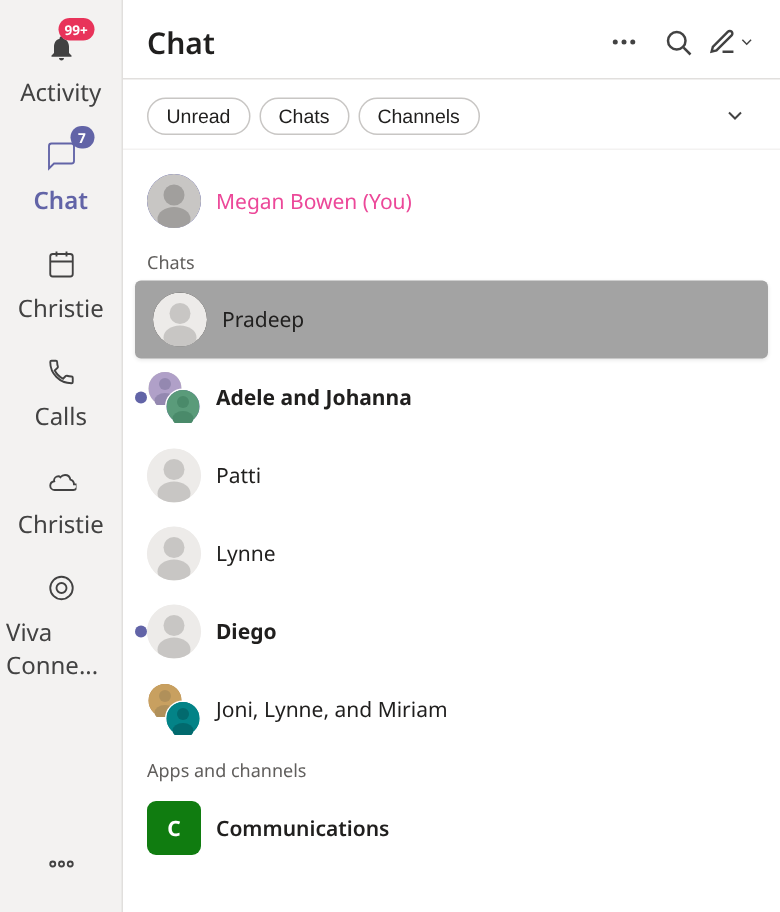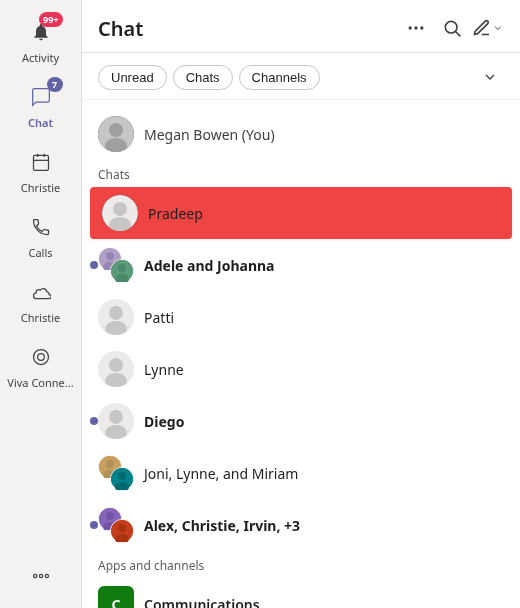--- a/index.html
+++ b/index.html
@@ -36,21 +36,21 @@
     .sidebar-item.active { color: #6264a7; }
     .sidebar-item .icon-wrap {
       width: 32px;
       height: 32px;
       display: flex;
       align-items: center;
       justify-content: center;
       position: relative;
     }
     .sidebar-item .label {
-      font-size: 11px;
+      font-size: 16px;
       margin-top: 2px;
     }
     .badge {
       position: absolute;
       top: -4px;
       right: -6px;
       background: #e8335a;
       color: #fff;
       border-radius: 10px;
       font-size: 9px;
@@ -162,41 +162,41 @@
       align-items: center;
       justify-content: center;
       color: #fff;
       font-size: 14px;
       font-weight: 600;
       overflow: hidden;
       flex-shrink: 0;
     }
     .megan-name {
       font-size: 14px;
-      color: #404040;
+      color: #ec4899;
     }
 
     
     .section-header {
       padding: 6px 16px 4px 16px;
       font-size: 12px;
       color: #605e5c;
       font-weight: 400;
     }
 
     
     .chat-item {
       display: flex;
       align-items: center;
       padding: 8px 16px;
       cursor: pointer;
       position: relative;
       gap: 10px;
     }
-    .chat-item.highlighted { background: #ef4444; box-shadow: 0 1px 3px rgba(0,0,0,0.1); border-radius: 4px; margin: 0 8px; padding: 8px 12px; }
+    .chat-item.highlighted { background: #a3a3a3; box-shadow: 0 1px 3px rgba(0,0,0,0.1); border-radius: 4px; margin: 0 8px; padding: 8px 12px; }
     .unread-dot {
       width: 8px;
       height: 8px;
       border-radius: 50%;
       background: #6264a7;
       flex-shrink: 0;
       position: absolute;
       left: 8px;
     }
     .avatar-wrap {
@@ -521,40 +521,20 @@
           <svg width="22" height="22" viewBox="0 0 22 22">
               <circle cx="11" cy="11" r="11" fill="#038387"></circle>
               <circle cx="11" cy="8" r="4" fill="#026a6e"></circle>
               <ellipse cx="11" cy="19" rx="7" ry="5" fill="#026a6e"></ellipse>
             </svg>
         </div>
       </div>
       <span class="chat-name">Joni, Lynne, and Miriam</span>
     </div>
 
-    <div class="chat-item">
-      <span class="unread-dot"></span>
-      <div class="group-avatar">
-        <div class="av1" style="background:#8764b8; top:0; left:0;">
-          <svg width="22" height="22" viewBox="0 0 22 22">
-              <circle cx="11" cy="11" r="11" fill="#8764b8"></circle>
-              <circle cx="11" cy="8" r="4" fill="#7354a8"></circle>
-              <ellipse cx="11" cy="19" rx="7" ry="5" fill="#7354a8"></ellipse>
-            </svg>
-        </div>
-        <div class="av2" style="background:#c43e1c; bottom:0; right:0;">
-          <svg width="22" height="22" viewBox="0 0 22 22">
-              <circle cx="11" cy="11" r="11" fill="#c43e1c"></circle>
-              <circle cx="11" cy="8" r="4" fill="#a8350f"></circle>
-              <ellipse cx="11" cy="19" rx="7" ry="5" fill="#a8350f"></ellipse>
-            </svg>
-        </div>
-      </div>
-      <span class="chat-name bold">Alex, Christie, Irvin, +3</span>
-    </div>
 
     <div class="section-header">Apps and channels</div>
 
     <div class="channel-item">
       <div class="channel-icon green-bg">
         C
       </div>
       <span class="channel-name">Communications</span>
     </div>
 

